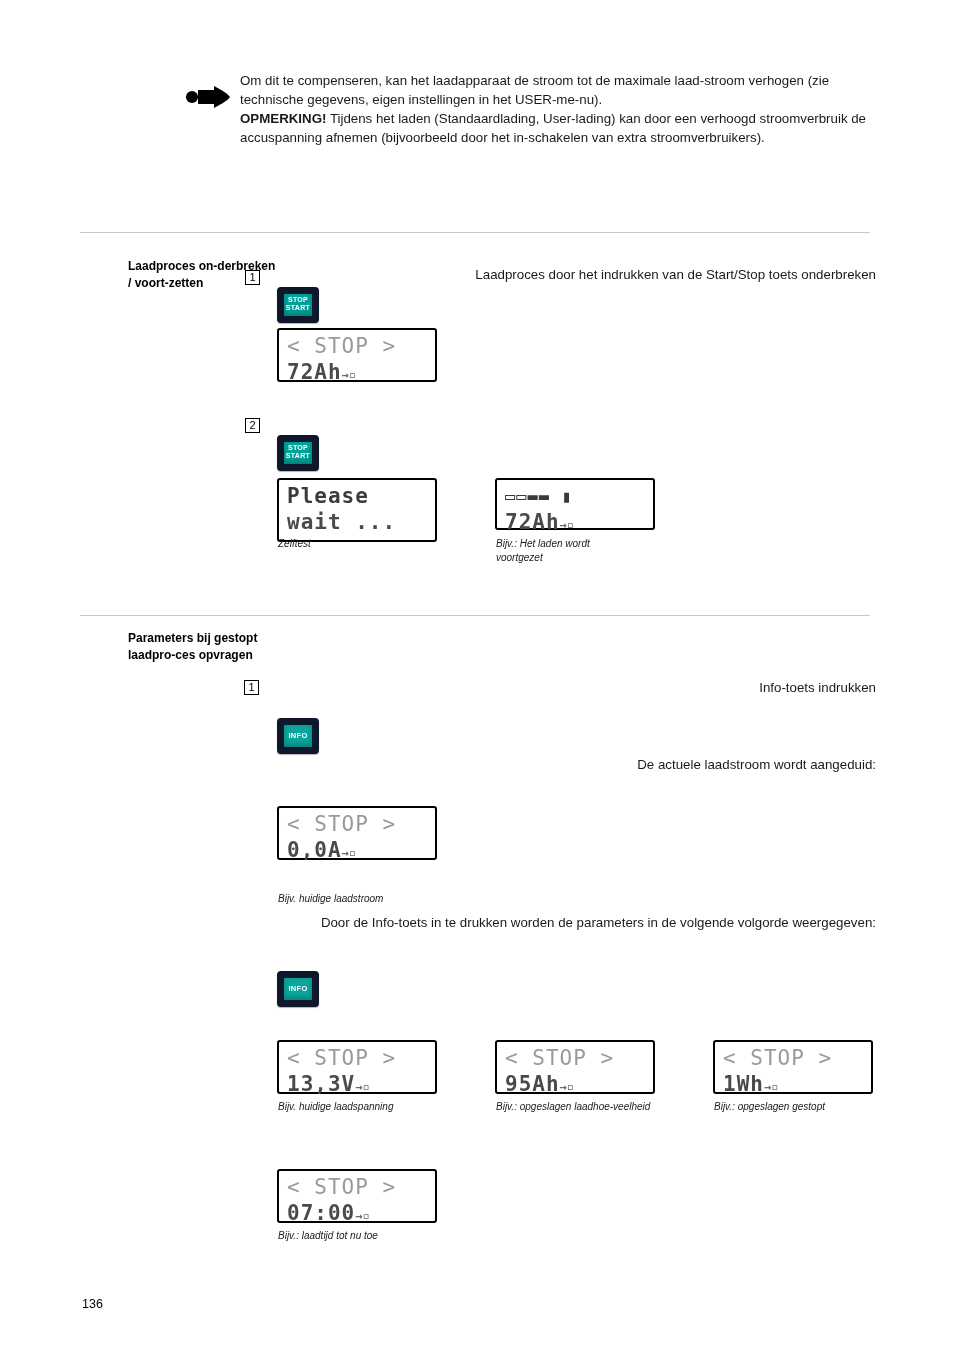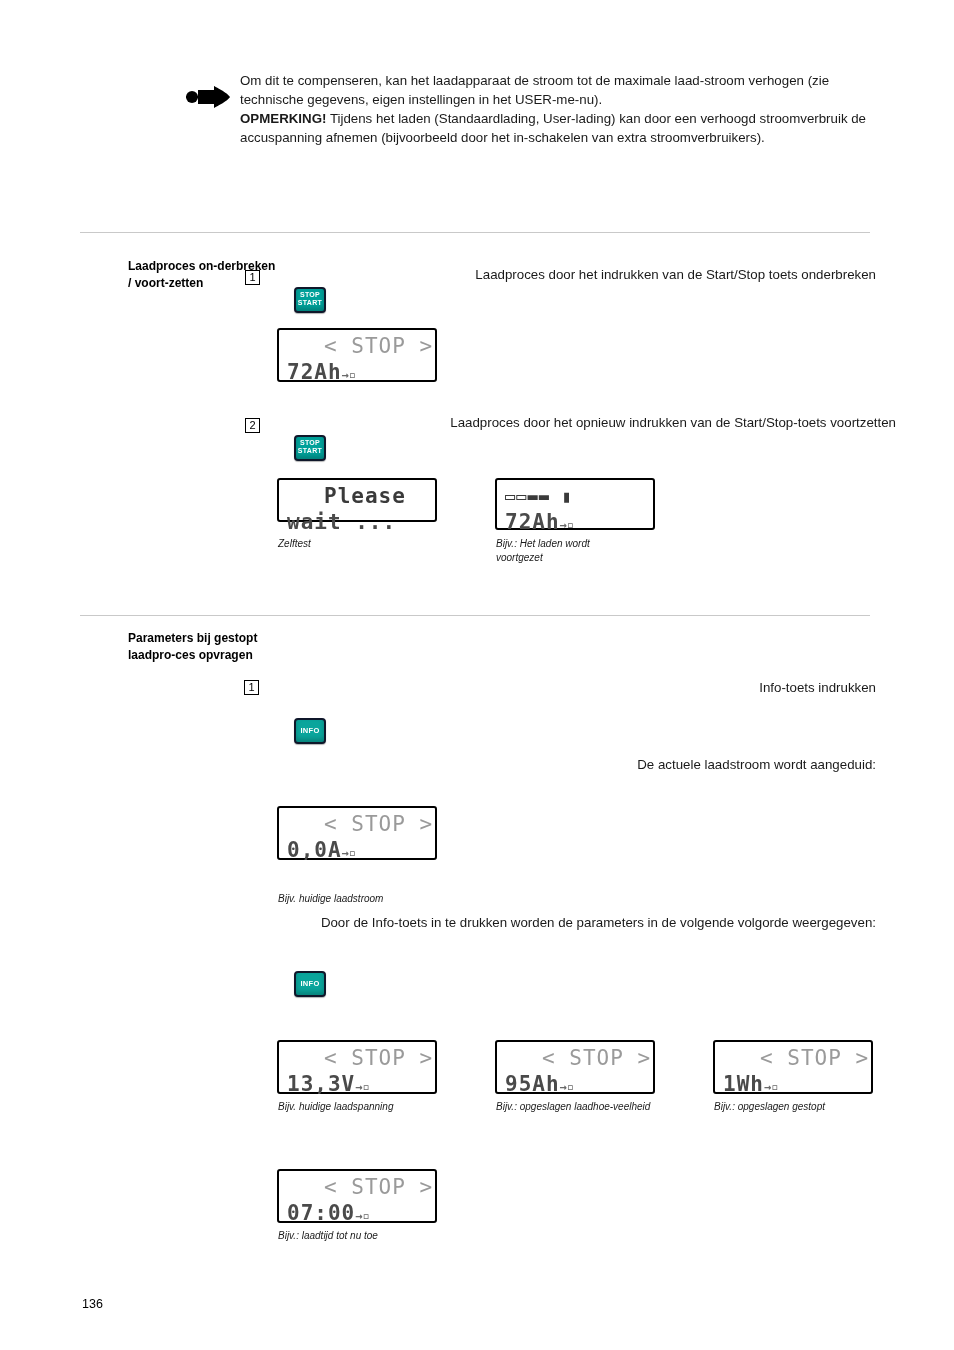--- a/index.html
+++ b/index.html
@@ -49,48 +49,46 @@
     font-size:11px; line-height:13px; text-align:center;
     font-family:"Liberation Sans", sans-serif;
     background:#fff;
   }
 
   
   .key {
     position:absolute; width:28px; height:22px;
     border-radius:4px;
     background:#00a19a;
-    border:2px solid #0f172a;
+    border:7px solid #0f172a;
     box-shadow:inset 0 -3px 5px rgba(0,0,0,0.22), 0 1px 1px rgba(0,0,0,0.3);
     color:#ffffff;
     font-size:7px; font-weight:bold;
     text-align:center;
     overflow:hidden;
-    margin-left:17px;
   }
   .key .l1 { display:block; margin-top:2px; letter-spacing:0.3px; }
   .key .l2 { display:block; margin-top:1px; letter-spacing:0.3px; }
   .key.info { background:#0aa59c; }
   .key.info .l1 { margin-top:6px; font-size:7.5px; }
 
   
   .lcd {
     position:absolute;
     border:2px solid #000;
     border-radius:3px;
     background:#ffffff;
     box-sizing:border-box;
     font-family:"DejaVu Sans Mono", monospace;
   }
   .lcd-row1 {
     position:absolute; left:8px; top:4px; right:6px;
     font-size:21px; letter-spacing:1px;
     color:#9a9a9a;
     white-space:pre;
-    margin-left:37px;
   }
   .lcd-row2 {
     position:absolute; left:8px; top:30px; right:6px;
     font-size:21px; letter-spacing:1px;
     color:#4a4a4a;
     white-space:pre;
     font-weight:bold;
   }
   .lcd-arrow {
     font-size:12px; color:#6a6a6a; letter-spacing:0;
@@ -139,28 +137,27 @@
     <span class="l1">STOP</span>
     <span class="l2">START</span>
   </div>
 
   <div class="lcd" style="left:277px; top:328px; width:160px; height:54px;">
     <div class="lcd-row1">&lt; STOP &gt;</div>
     <div class="lcd-row2"><span>72Ah</span><span class="lcd-arrow">→▫</span></div>
   </div>
 
   <div class="step" style="left:245px; top:418px;">2</div>
-  <div class="body-text" style="left:276px; top:413px; width:620px;">Laadproces door het opnieuw indrukken van de Start/Stop-toets voortzetten</div>
 
   <div class="key" style="left:277px; top:435px;">
     <span class="l1">STOP</span>
     <span class="l2">START</span>
   </div>
 
-  <div class="lcd" style="left:277px; top:478px; width:160px; height:44px;">
+  <div class="lcd" style="left:277px; top:478px; width:160px; height:64px;">
     <div class="lcd-row1" style="color:#3a3a3a; font-weight:bold;">Please</div>
     <div class="lcd-row2">wait ...</div>
   </div>
   <div class="caption" style="left:278px; top:537px; width:140px;">Zelftest</div>
 
   <div class="lcd" style="left:495px; top:478px; width:160px; height:52px;">
     <div class="batt-glyph">▭▭▬▬   ▮</div>
     <div class="lcd-row2"><span>72Ah</span><span class="lcd-arrow">→▫</span></div>
   </div>
   <div class="caption" style="left:496px; top:537px; width:140px;">Bijv.: Het laden wordt voortgezet</div>

